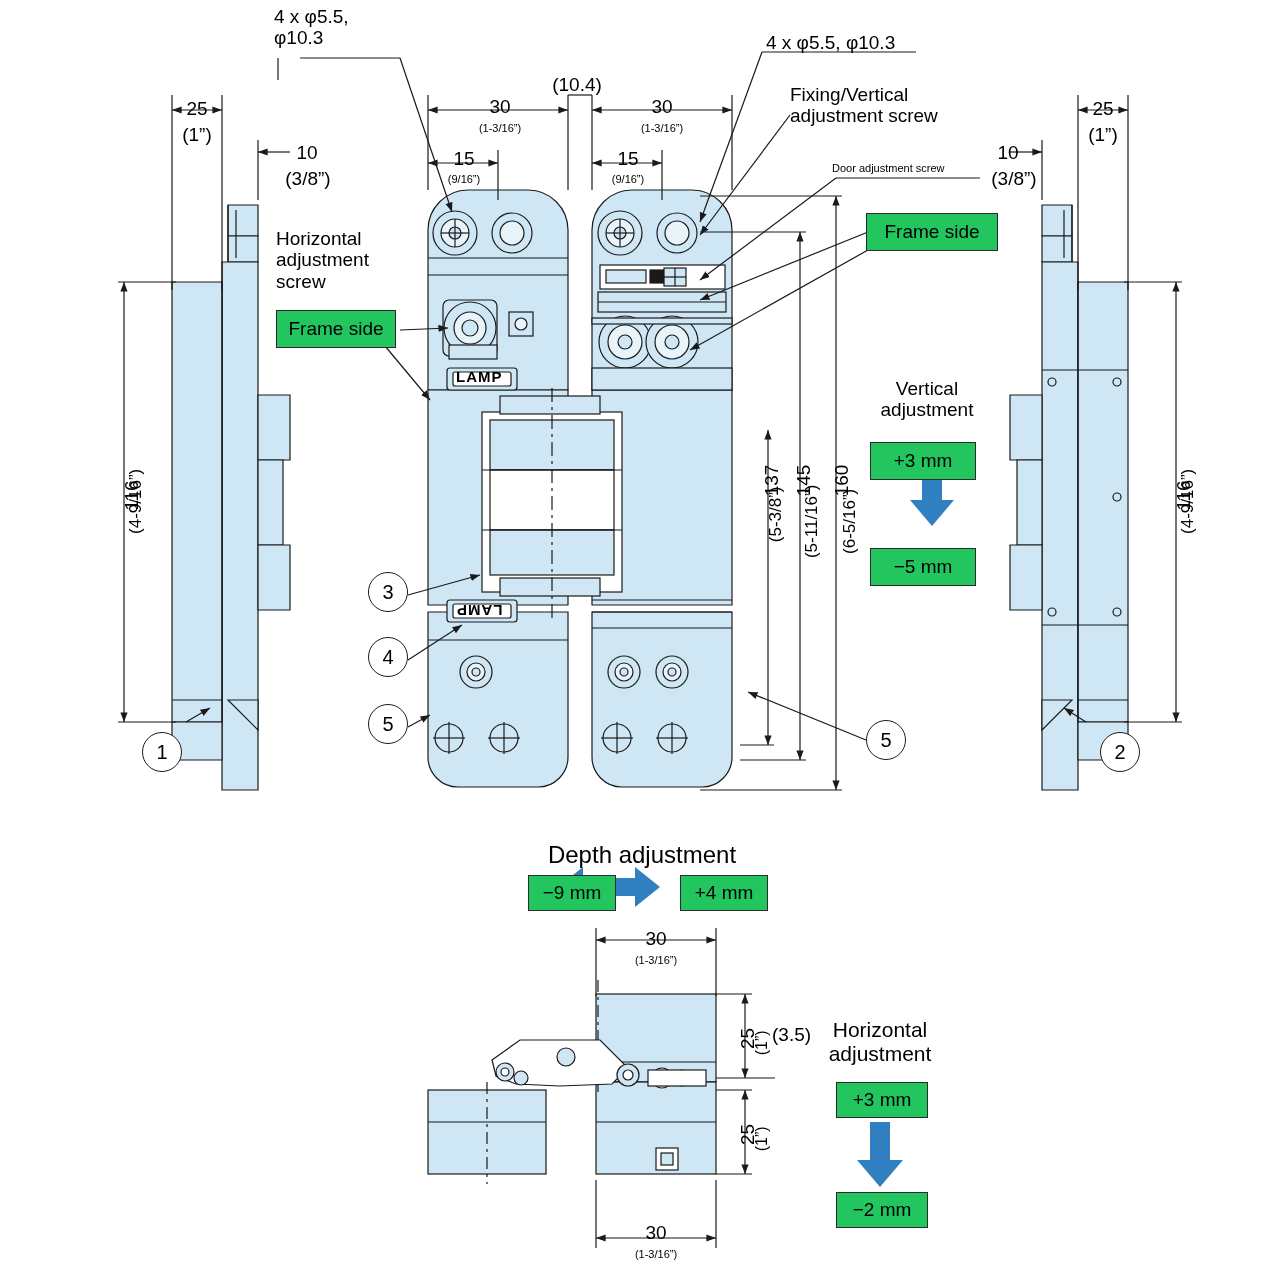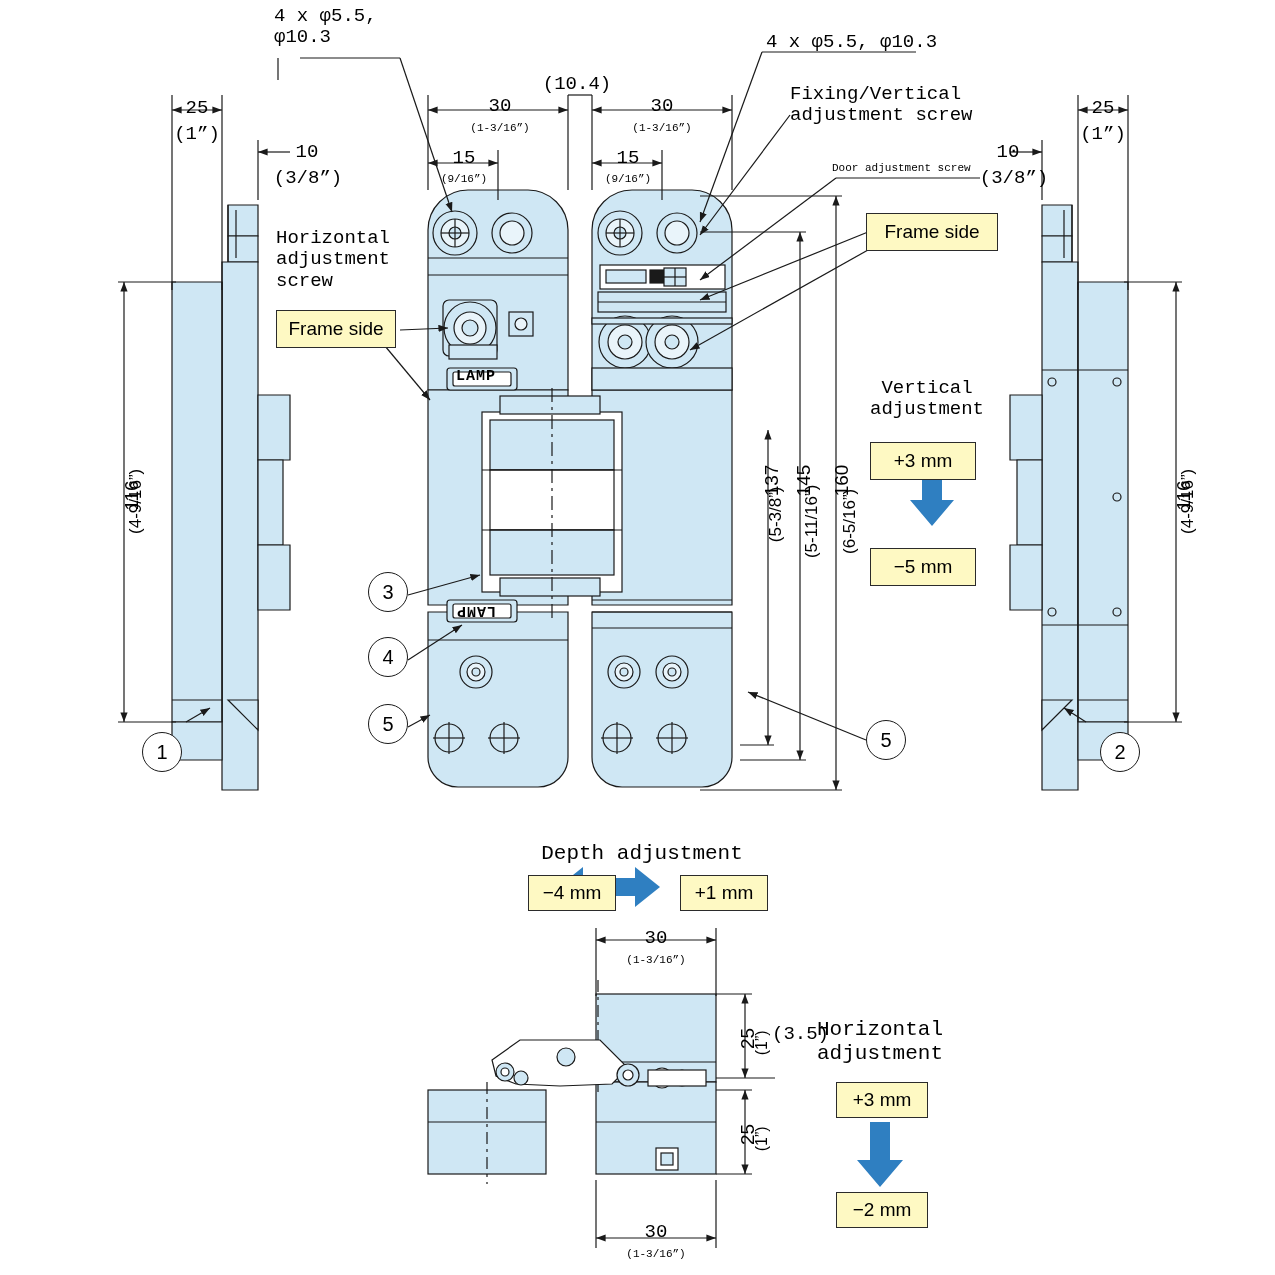--- a/index.html
+++ b/index.html
@@ -1,21 +1,21 @@
 <!DOCTYPE html>
 <html><head>
 <meta charset="utf-8">
 <style>
   html,body{margin:0;padding:0;}
   body{width:1275px;height:1275px;background:#ffffff;font-family:"Liberation Sans",sans-serif;color:#000;overflow:hidden;}
   #stage{position:relative;width:1275px;height:1275px;}
-  .t{position:absolute;font-size:19px;line-height:1.12;white-space:pre;color:#000;font-family:Liberation Mono, monospace;}
+  .t{position:absolute;font-size:19px;line-height:1.12;white-space:pre;color:#000;}
   .t.c{text-align:center;}
   .sm{font-size:11px;}
-  .box{position:absolute;border:1px solid #2b2b2b;background:#fef9c3;display:flex;align-items:center;justify-content:center;font-size:19px;white-space:pre;text-align:center;line-height:1.12;}
+  .box{position:absolute;border:1px solid #2b2b2b;background:#22c55e;display:flex;align-items:center;justify-content:center;font-size:19px;white-space:pre;text-align:center;line-height:1.12;}
   .vert{position:absolute;white-space:pre;font-size:19px;line-height:1.1;text-align:center;transform-origin:center center;transform:rotate(-90deg);}
   .circ{position:absolute;border:1.6px solid #1a1a1a;border-radius:50%;display:flex;align-items:center;justify-content:center;font-size:20px;background:#fff;}
   svg{position:absolute;left:0;top:0;overflow:visible;}
 </style>
 </head>
 <body>
 
 <div id="stage">
 
   <svg width="1275" height="1275">
@@ -334,23 +334,23 @@
   <div class="circ" style="left:1100px;top:732px;width:38px;height:38px;">2</div>
 
   <div class="t" style="left:456px;top:369px;font-size:15px;font-weight:bold;letter-spacing:1px;">LAMP</div>
   <div class="t" style="left:456px;top:601px;font-size:15px;font-weight:bold;letter-spacing:1px;transform:rotate(180deg);transform-origin:center;">LAMP</div>
 
   <div class="t c" style="left:852px;top:378px;width:150px;">Vertical
 adjustment</div>
   <div class="box" style="left:870px;top:442px;width:104px;height:36px;">+3 mm</div>
   <div class="box" style="left:870px;top:548px;width:104px;height:36px;">−5 mm</div>
 
-  <div class="t c" style="left:520px;top:842px;width:244px;font-size:21px;">Depth adjustment</div>
-  <div class="box" style="left:528px;top:875px;width:86px;height:34px;">−4 mm</div>
-  <div class="box" style="left:680px;top:875px;width:86px;height:34px;">+1 mm</div>
+  <div class="t c" style="left:520px;top:842px;width:244px;font-size:24px;">Depth adjustment</div>
+  <div class="box" style="left:528px;top:875px;width:86px;height:34px;">−9 mm</div>
+  <div class="box" style="left:680px;top:875px;width:86px;height:34px;">+4 mm</div>
 
   <div class="t c" style="left:614px;top:928px;width:84px;">30</div>
   <div class="t c sm" style="left:608px;top:954px;width:96px;">(1-3/16”)</div>
   <div class="t c" style="left:614px;top:1222px;width:84px;">30</div>
   <div class="t c sm" style="left:608px;top:1248px;width:96px;">(1-3/16”)</div>
 
   <div class="vert" style="left:708px;top:1028px;width:80px;"><span>25</span></div>
   <div class="vert" style="left:722px;top:1034px;width:80px;font-size:16px;"><span>(1”)</span></div>
   <div class="vert" style="left:708px;top:1124px;width:80px;"><span>25</span></div>
   <div class="vert" style="left:722px;top:1130px;width:80px;font-size:16px;"><span>(1”)</span></div>

